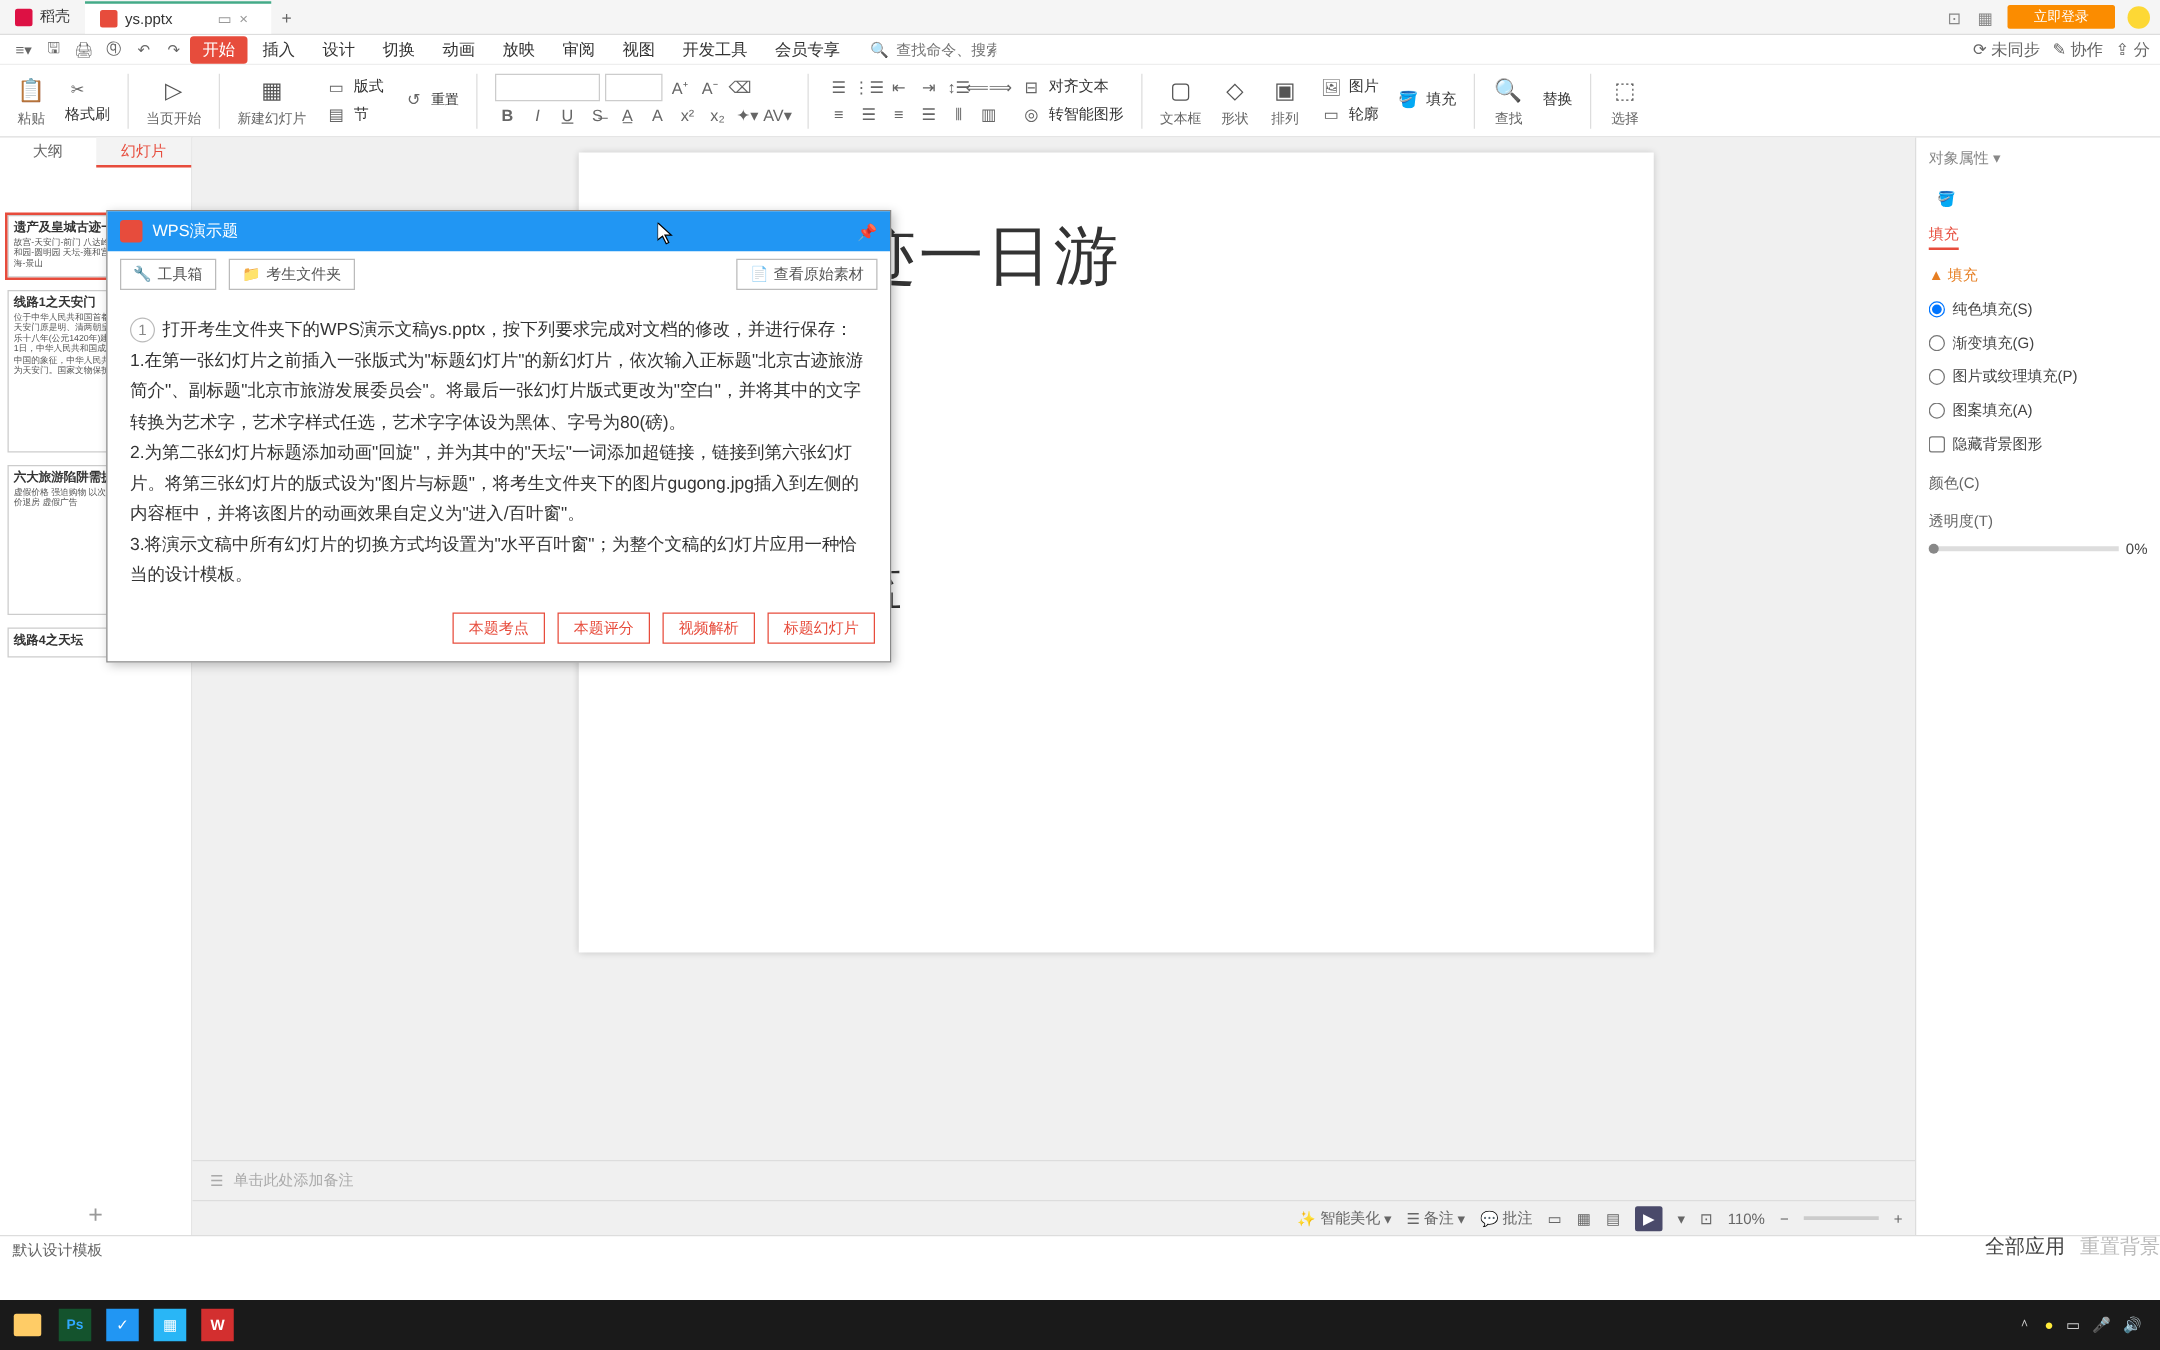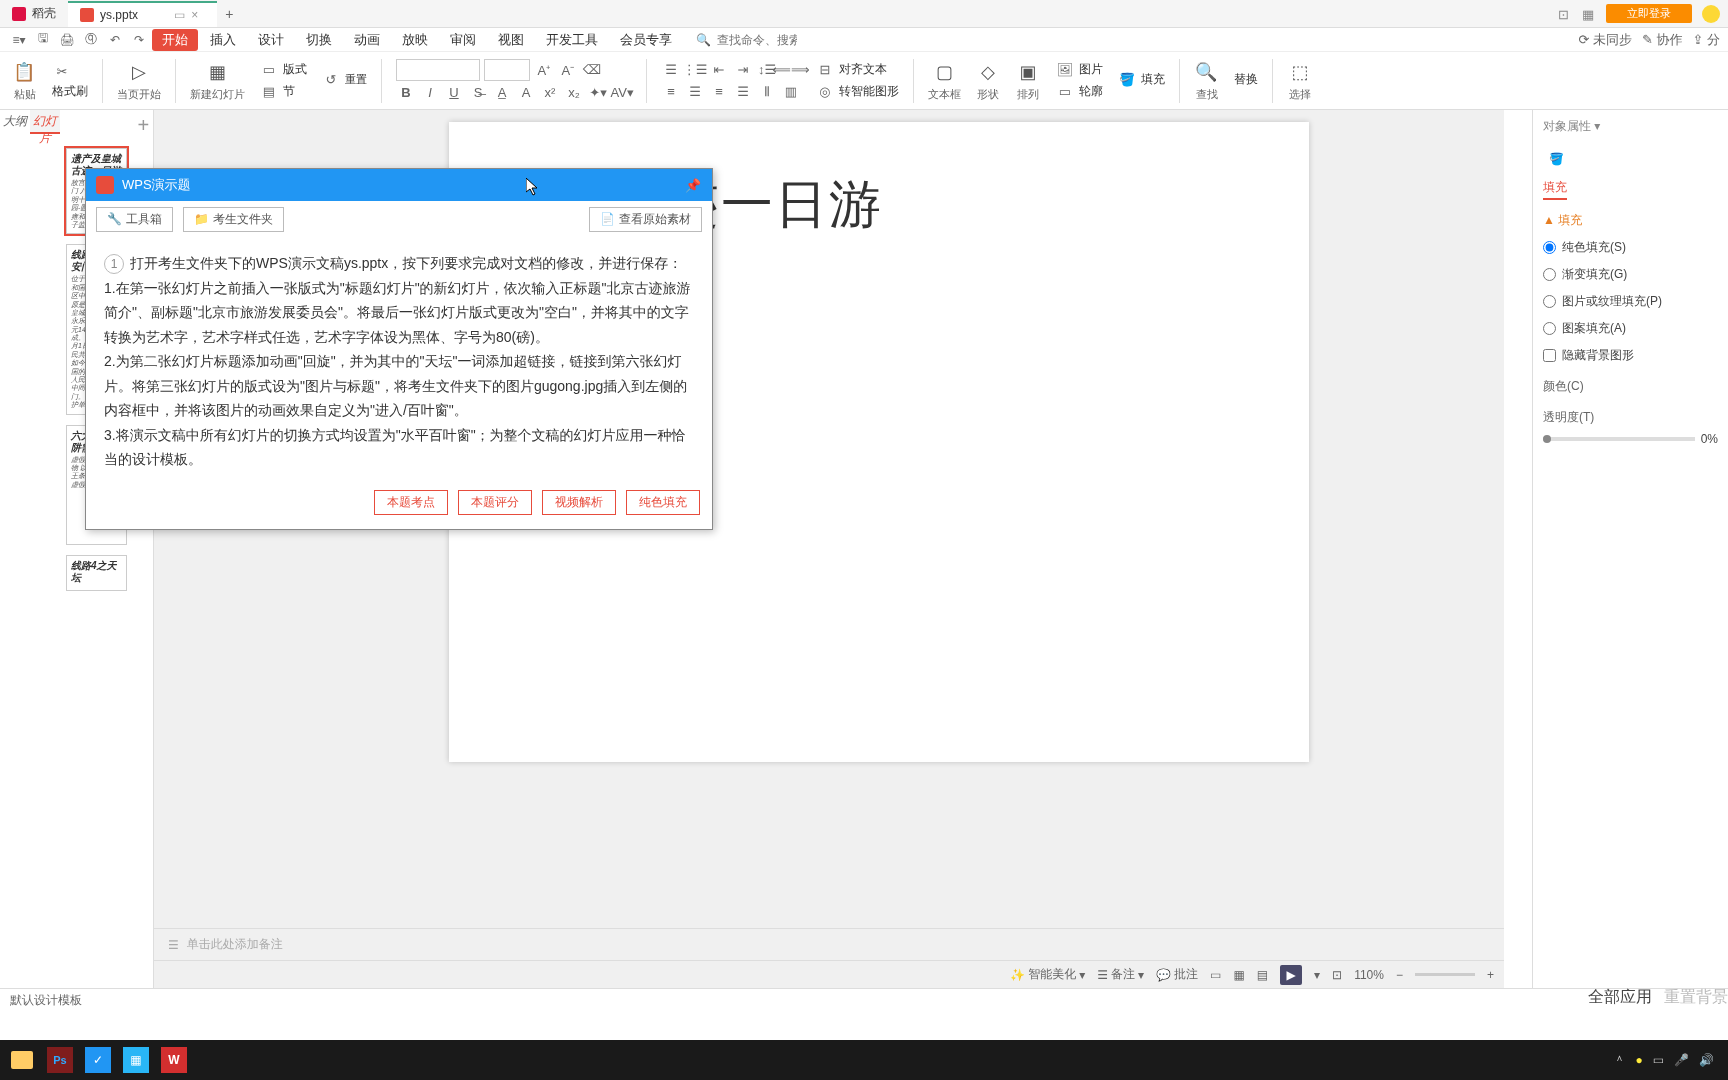--- a/index.html
+++ b/index.html
@@ -33,40 +33,40 @@
 .rgroup .ico { width:26px; height:26px; display:flex; align-items:center; justify-content:center; font-size:18px; color:#555; }
 .rstack { display:flex; flex-direction:column; gap:2px; padding:0 4px; }
 .rstack .r { display:flex; gap:4px; align-items:center; }
 .rstack .r .b { width:20px; height:20px; display:flex; align-items:center; justify-content:center; color:#666; font-size:13px; }
 .vsep { width:1px; height:44px; background:#ddd; margin:0 4px; }
 .fontsel { border:1px solid #ccc; height:22px; width:84px; font-size:11px; padding:0 4px; color:#999; }
 .fontsel.sz { width:46px; }
 
 
 .workspace { display:flex; height:calc(1080px - 28px - 24px - 58px - 28px - 24px - 40px); }
-.left-tabs { width:154px; border-right:1px solid #ddd; display:flex; flex-direction:row;font-style:italic; }
+.left-tabs { width:154px; border-right:1px solid #ddd; display:flex; flex-direction:column; }
 .lt-head { display:flex; height:24px; }
 .lt-head .lt { flex:1; text-align:center; font-size:12px; padding-top:3px; color:#666; cursor:pointer; }
 .lt-head .lt.active { background:#f3f3f3; color:#e74c3c; border-bottom:2px solid #e74c3c; }
 .thumbs { flex:1; overflow-y:auto; padding:6px; }
 .thumb { border:1px solid #ccc; margin-bottom:10px; padding:4px; font-size:9px; background:#fff; line-height:1.2; height:auto; min-height:50px; }
 .thumb.sel { outline:2px solid #e74c3c;margin-top:32px; }
 .thumb .tt { font-size:10px; font-weight:bold; margin-bottom:2px; }
 .thumb .tx { font-size:7px; color:#555; word-break:break-all; }
 .addslide { text-align:center; font-size:20px; color:#999; padding:4px; }
 
 .canvas-area { flex:1; background:#f0f0f0; display:flex; flex-direction:column; }
 .canvas-scroll { flex:1; display:flex; align-items:flex-start; justify-content:center; padding:12px 0 0 100px; overflow:hidden; }
 .slide { background:#fff; width:860px; height:640px; box-shadow:0 0 6px rgba(0,0,0,.2); padding:48px 56px; font-family:"SimSun",serif; }
 .slide h1 { font-size:52px; font-weight:normal; letter-spacing:2px; }
 .slide .line { font-size:38px; margin-top:34px; }
 .notes { height:32px; border-top:1px solid #ddd; display:flex; align-items:center; padding:0 14px; color:#aaa; font-size:12px; gap:8px; }
 
 
-.right-panel { width:196px; border-left:1px solid #ddd; padding:8px 10px; font-size:12px; color:#444;margin-left:28px; }
+.right-panel { width:196px; border-left:1px solid #ddd; padding:8px 10px; font-size:12px; color:#444; }
 .rp-title { color:#888; font-size:12px; padding-bottom:4px; }
 .rp-ico { width:28px; height:28px; display:flex; align-items:center; justify-content:center; margin:6px 0; }
 .rp-sub { color:#e74c3c; font-size:12px; border-bottom:2px solid #e74c3c; display:inline-block; padding-bottom:2px; }
 .rp-sec { color:#e67e22; font-size:12px; margin-top:12px; }
 .rp-opt { display:flex; align-items:center; gap:6px; margin-top:10px; font-size:12px; }
 .rp-opt input { margin:0; }
 .rp-lbl { margin-top:14px; color:#666; }
 .rp-slider { display:flex; align-items:center; gap:6px; margin-top:6px; }
 .rp-sliderbar { flex:1; height:4px; background:#ddd; position:relative; }
 .rp-sliderbar::before { content:''; position:absolute; left:0; width:8px; height:8px; background:#888; border-radius:50%; top:-2px; }
@@ -407,21 +407,21 @@
 
 <div class="statusbar">
     <span>默认设计模板</span>
   </div>
 
 <div class="taskbar">
   <div class="tico">
       <span style="background:#ffcc66;width:22px;height:18px;display:block;border-radius:2px"></span>
     </div>
   <div class="tico">
-      <span style="background:#7f1d1d;color:#31a8ff;width:26px;height:26px;display:flex;align-items:center;justify-content:center;font-size:11px;font-weight:bold">Ps</span>
+      <span style="background:#14532d;color:#31a8ff;width:26px;height:26px;display:flex;align-items:center;justify-content:center;font-size:11px;font-weight:bold">Ps</span>
     </div>
   <div class="tico">
       <span style="background:#2196f3;width:26px;height:26px;display:flex;align-items:center;justify-content:center;color:#fff">✓</span>
     </div>
   <div class="tico">
       <span style="background:#29b6f6;width:26px;height:26px;display:flex;align-items:center;justify-content:center;color:#fff">▦</span>
     </div>
   <div class="tico">
       <span style="background:#d32f2f;color:#fff;width:26px;height:26px;display:flex;align-items:center;justify-content:center;font-weight:bold">W</span>
     </div>
@@ -447,19 +447,19 @@
   <div class="dlg-body">
     <p><span class="num">1</span><span>打开考生文件夹下的WPS演示文稿ys.pptx，按下列要求完成对文档的修改，并进行保存：</span></p>
     <p>1.在第一张幻灯片之前插入一张版式为"标题幻灯片"的新幻灯片，依次输入正标题"北京古迹旅游简介"、副标题"北京市旅游发展委员会"。将最后一张幻灯片版式更改为"空白"，并将其中的文字转换为艺术字，艺术字样式任选，艺术字字体设为黑体、字号为80(磅)。</p>
     <p>2.为第二张幻灯片标题添加动画"回旋"，并为其中的"天坛"一词添加超链接，链接到第六张幻灯片。将第三张幻灯片的版式设为"图片与标题"，将考生文件夹下的图片gugong.jpg插入到左侧的内容框中，并将该图片的动画效果自定义为"进入/百叶窗"。</p>
     <p>3.将演示文稿中所有幻灯片的切换方式均设置为"水平百叶窗"；为整个文稿的幻灯片应用一种恰当的设计模板。</p>
   </div>
   <div class="dlg-foot">
     <div class="dlg-fbtn">本题考点</div>
     <div class="dlg-fbtn">本题评分</div>
     <div class="dlg-fbtn">视频解析</div>
-    <div class="dlg-fbtn">纯色填充</div>
+    <div class="dlg-fbtn">标题幻灯片</div>
   </div>
 </div>
 
 <svg class="cursor" width="14" height="18">
     <path d="M0 0 L0 14 L4 11 L7 17 L9 16 L6 10 L11 10 Z" fill="#fff" stroke="#000"></path>
   </svg>
 
 </body></html>

